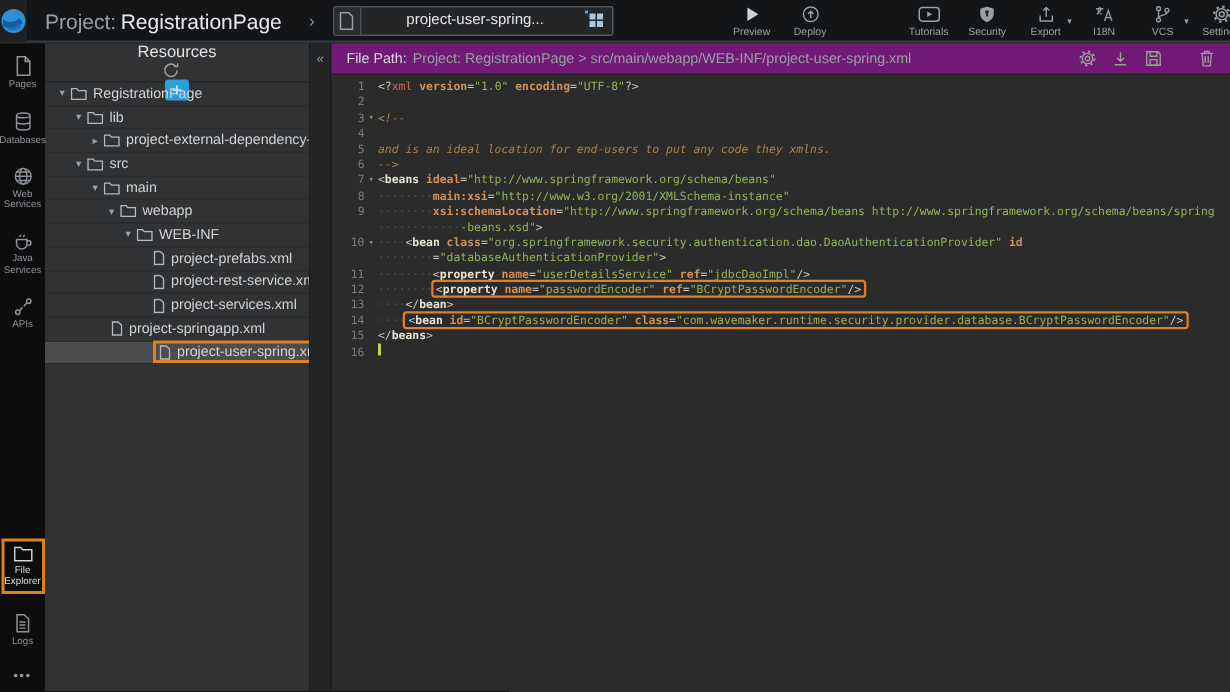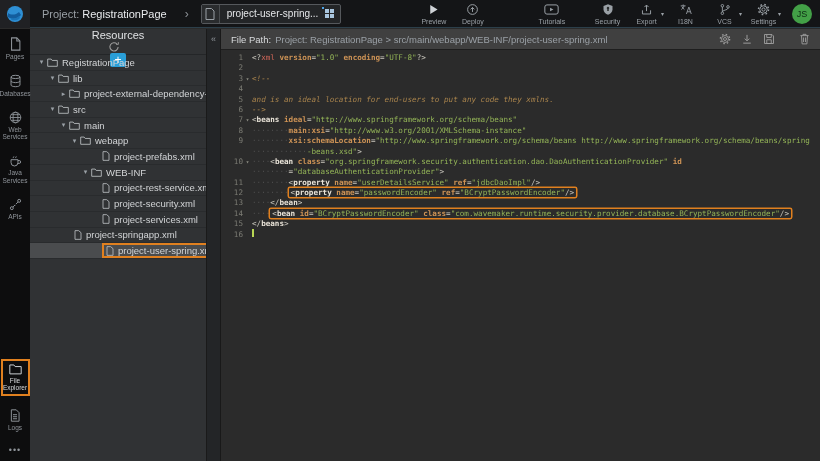--- a/index.html
+++ b/index.html
@@ -5,24 +5,24 @@
   html,body{margin:0;padding:0;background:#000;}
   *{box-sizing:border-box;}
   #app{position:relative;width:820px;height:461px;background:#2b2b2b;overflow:hidden;
        font-family:"Liberation Sans",sans-serif;-webkit-font-smoothing:antialiased;}
   svg{display:block;}
 
   
   .topbar{position:absolute;top:0;left:0;right:0;height:28px;background:#141517;
           border-bottom:1px solid #2c3f4a;display:flex;align-items:center;z-index:5;}
   .logo-box{width:30px;height:28px;background:#202124;display:flex;align-items:center;justify-content:center;}
-  .proj{margin-left:12px;font-size:11px;color:#9aa0a6;white-space:nowrap;}
+  .proj{margin-left:12px;font-size:14px;color:#9aa0a6;white-space:nowrap;}
   .proj b{color:#e8eaed;font-weight:normal;margin-left:3px;}
   .tb-chev{margin:0 12px 0 18px;color:#8a8f94;font-size:12px;}
-  .tab{display:flex;align-items:center;height:20px;border:1px solid #55585c;background:#232527;border-radius:2px;}
+  .tab{display:flex;align-items:center;height:20px;border:1px solid #55585c;background:#232527;border-radius:2px;gap:23px;}
   .tab-ficon{width:18px;height:18px;border-right:1px solid #4a4d50;display:flex;align-items:center;justify-content:center;background:#2a2c2e;}
   .tab-label{padding:0 7px;font-size:10px;color:#e4e6e8;white-space:nowrap;}
   .tab-grid{display:grid;grid-template-columns:4px 4px;grid-gap:1px;margin-right:6px;position:relative;}
   .tab-grid i{width:4px;height:4px;background:#a9c6df;}
   .tab-grid .dot{position:absolute;left:-3px;top:-2px;width:2px;height:2px;background:#4aa3e8;}
   .tb-left{display:flex;margin-left:76px;}
   .tb-right{display:flex;margin-left:auto;align-items:center;}
   .act{position:relative;display:flex;flex-direction:column;align-items:center;justify-content:center;
        min-width:33px;margin-right:6px;cursor:pointer;}
   .act .lbl{font-size:7px;color:#9aa0a6;margin-top:2px;white-space:nowrap;}
@@ -59,21 +59,21 @@
   .tree-row .ticon{margin-right:4px;flex:none;}
   .tree-row.selected{background:#4a4c4e;}
   .sel-box{display:inline-flex;align-items:center;border:2px solid #e0801f;padding:0 4px 0 2px;height:15px;}
 
   
   .strip{position:absolute;top:29px;left:207px;width:14px;bottom:0;background:#232527;
          border-right:1px solid #191919;text-align:center;color:#8f949a;font-size:9px;padding-top:5px;cursor:pointer;}
 
   
   .editor{position:absolute;top:29px;left:221px;right:0;bottom:0;background:#2b2b2b;}
-  .fpbar{height:21px;background:#404040;border-bottom:1px solid #1e1e1e;display:flex;align-items:center;padding:0 10px;}
+  .fpbar{height:21px;background:#701a75;border-bottom:1px solid #1e1e1e;display:flex;align-items:center;padding:0 10px;}
   .fp-text{font-size:9.5px;color:#9aa0a6;white-space:nowrap;overflow:hidden;}
   .fp-text b{color:#d8dadc;font-weight:normal;margin-right:4px;}
   .fp-icons{margin-left:auto;display:flex;align-items:center;gap:10px;}
   .fp-icons .fpi{cursor:pointer;}
   .fp-icons .sep{width:4px;}
 
   .code{padding-top:3px;font-family:"DejaVu Sans Mono",monospace;}
   .crow{height:10.4px;display:flex;align-items:center;font-size:7.6px;line-height:10.4px;white-space:pre;}
   .gut{width:22px;flex:none;text-align:right;color:#7c7c74;}
   .fold{width:9px;flex:none;text-align:center;color:#8a8a80;font-size:6px;}
@@ -335,55 +335,46 @@
         </div>
         <div class="tree-row" style="padding-left: 39px;">
           <span class="arr">▾</span>
           <span class="ticon">
             <svg width="11" height="9" viewBox="0 0 16 13" fill="none" stroke="#b6babd" stroke-width="1.3">
               <path d="M1 1.5h5l1.5 2H15v8.5H1z"></path>
             </svg>
           </span>
           <span>webapp</span>
         </div>
+        <div class="tree-row" style="padding-left: 50px;">
+          <span class="arr">▾</span>
+          <span class="ticon">
+            <svg width="11" height="9" viewBox="0 0 16 13" fill="none" stroke="#b6babd" stroke-width="1.3">
+              <path d="M1 1.5h5l1.5 2H15v8.5H1z"></path>
+            </svg>
+          </span>
+          <span>WEB-INF</span>
+        </div>
         <div class="tree-row" style="padding-left: 61px;">
           <span class="arr"></span>
           <span class="ticon">
             <svg width="8" height="10" viewBox="0 0 12 15" fill="none" stroke="#b6babd" stroke-width="1.3">
               <path d="M1.5 1h5.5L10.5 4v10h-9z"></path>
             </svg>
           </span>
           <span>project-prefabs.xml</span>
         </div>
-        <div class="tree-row" style="padding-left: 50px;">
-          <span class="arr">▾</span>
-          <span class="ticon">
-            <svg width="11" height="9" viewBox="0 0 16 13" fill="none" stroke="#b6babd" stroke-width="1.3">
-              <path d="M1 1.5h5l1.5 2H15v8.5H1z"></path>
-            </svg>
-          </span>
-          <span>WEB-INF</span>
-        </div>
         <div class="tree-row" style="padding-left: 61px;">
           <span class="arr"></span>
           <span class="ticon">
             <svg width="8" height="10" viewBox="0 0 12 15" fill="none" stroke="#b6babd" stroke-width="1.3">
               <path d="M1.5 1h5.5L10.5 4v10h-9z"></path>
             </svg>
           </span>
           <span>project-rest-service.xml</span>
-        </div>
-        <div class="tree-row" style="padding-left: 61px;">
-          <span class="arr"></span>
-          <span class="ticon">
-            <svg width="8" height="10" viewBox="0 0 12 15" fill="none" stroke="#b6babd" stroke-width="1.3">
-              <path d="M1.5 1h5.5L10.5 4v10h-9z"></path>
-            </svg>
-          </span>
-          <span>project-security.xml</span>
         </div>
         <div class="tree-row" style="padding-left: 61px;">
           <span class="arr"></span>
           <span class="ticon">
             <svg width="8" height="10" viewBox="0 0 12 15" fill="none" stroke="#b6babd" stroke-width="1.3">
               <path d="M1.5 1h5.5L10.5 4v10h-9z"></path>
             </svg>
           </span>
           <span>project-services.xml</span>
         </div>

